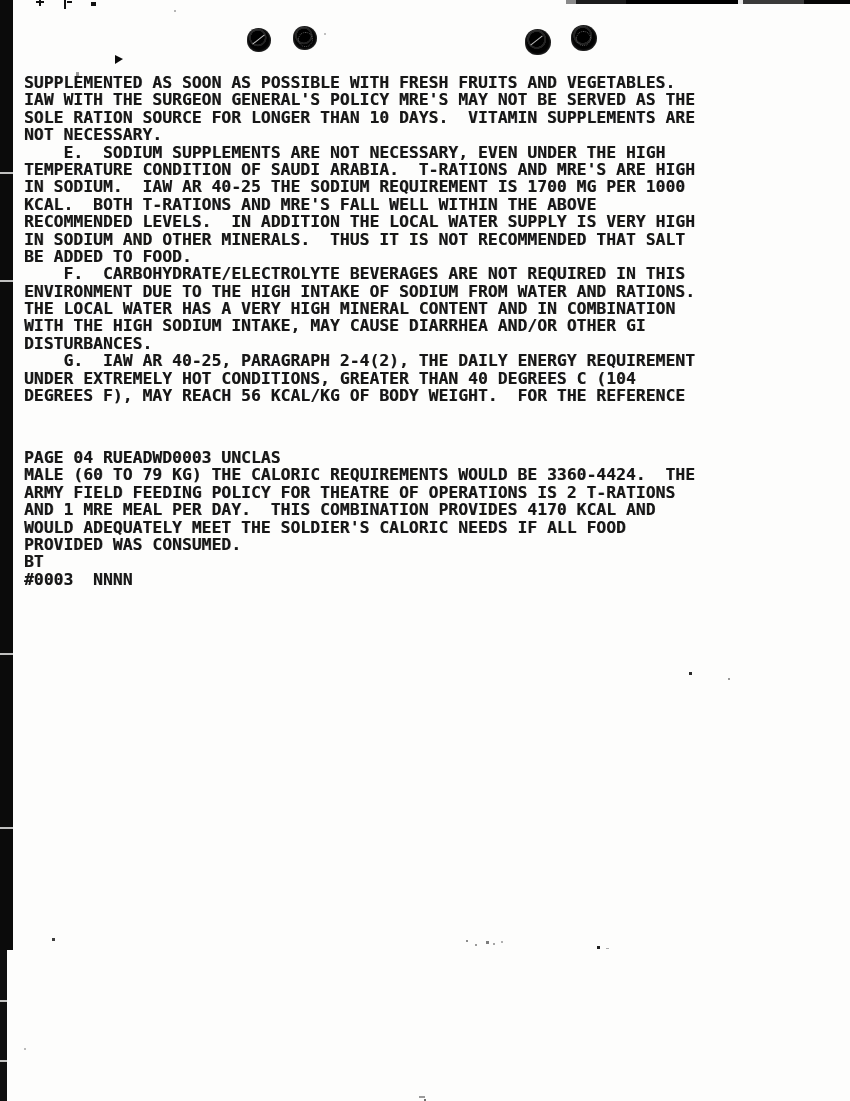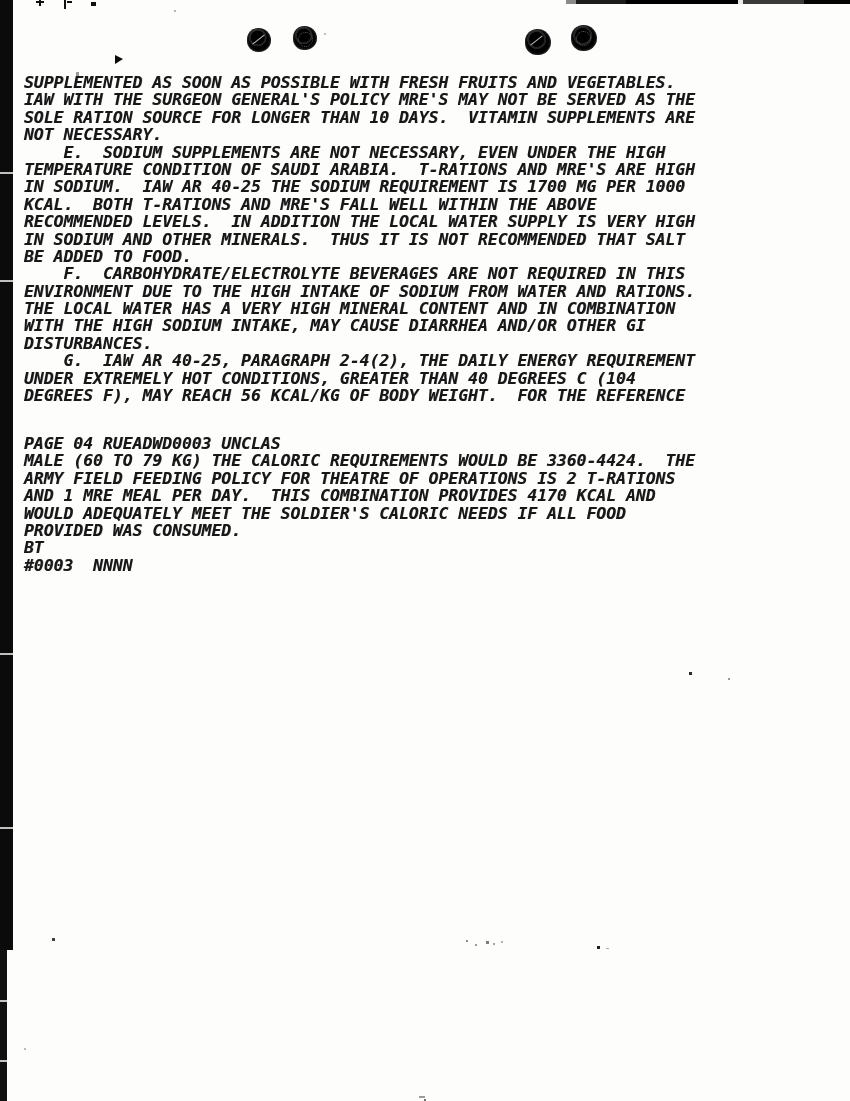--- a/index.html
+++ b/index.html
@@ -10,24 +10,23 @@
     font-family:"DejaVu Sans Mono","Liberation Mono",monospace;
   }
   .page { position:absolute; inset:0; }
 
   
   .textblock {
     position:absolute; left:24px;
     font-size:16.4px; line-height:17.4px; font-weight:700;
     color:var(--ink); white-space:pre;
     text-shadow:0.4px 0.2px 0 rgba(0,0,0,0.5);
-    font-style:italic;
   }
   .block-main { top:74px; }
-  .block-cont { top:435px; }
+  .block-cont { top:449px; }
   .line { height:17.4px; }
 
   
   .punch {
     position:absolute; border-radius:48% 52% 50% 47%;
     background:radial-gradient(circle at 45% 40%, #000 0 34%, #232323 36% 44%, #020202 46% 100%);
     box-shadow:inset 0 0 2px 1px rgba(255,255,255,0.16);
   }
   .punch-1 { left:247px; top:28px; width:24px; height:24px; }
   .punch-2 { left:293px; top:26px; width:24px; height:24px; }

